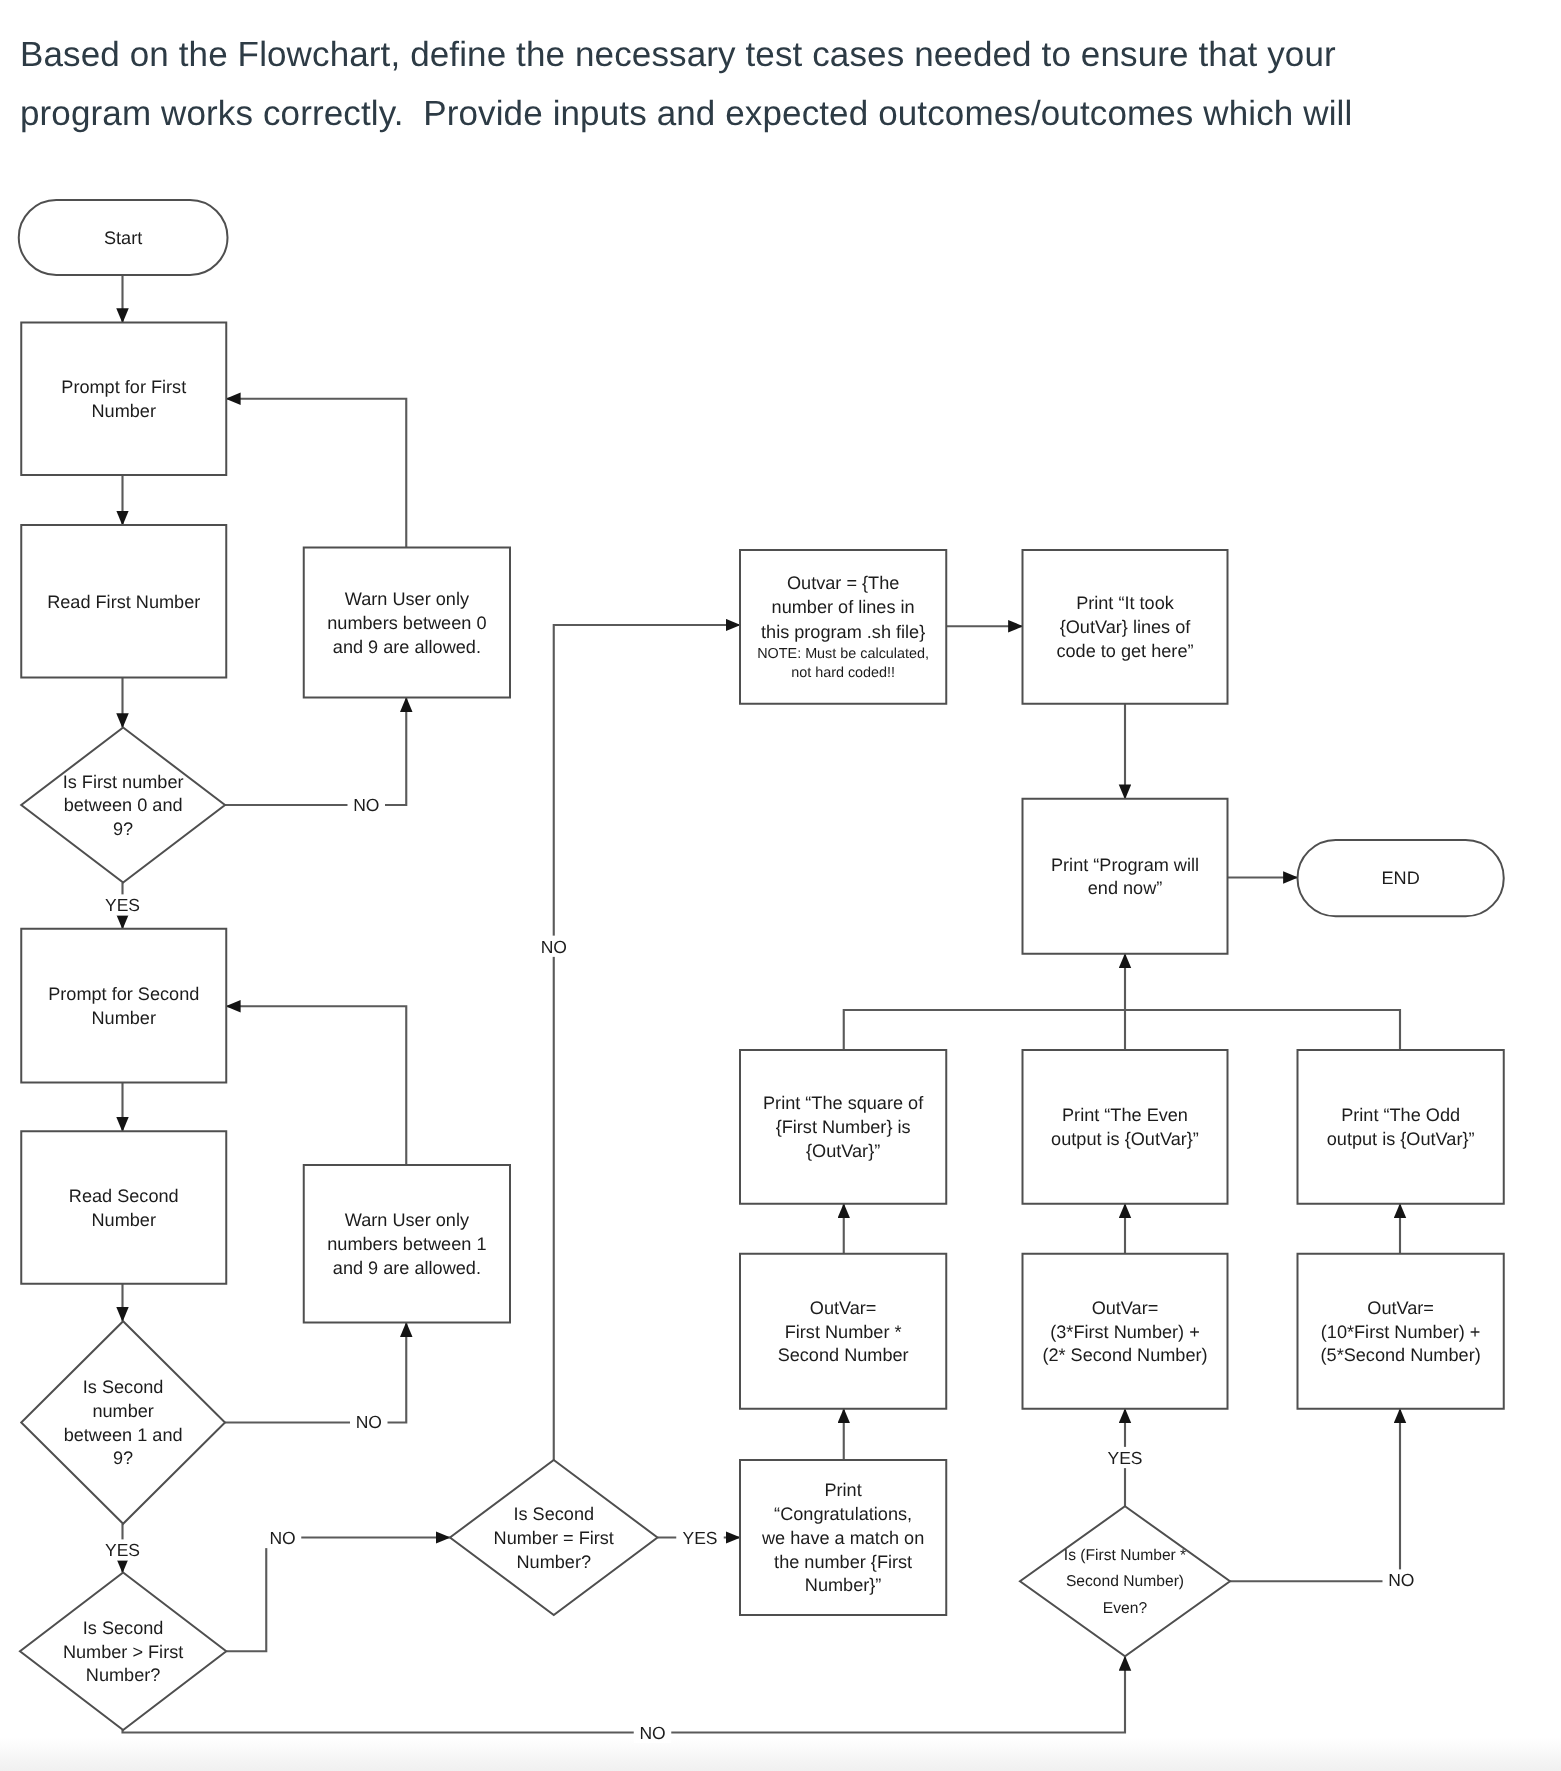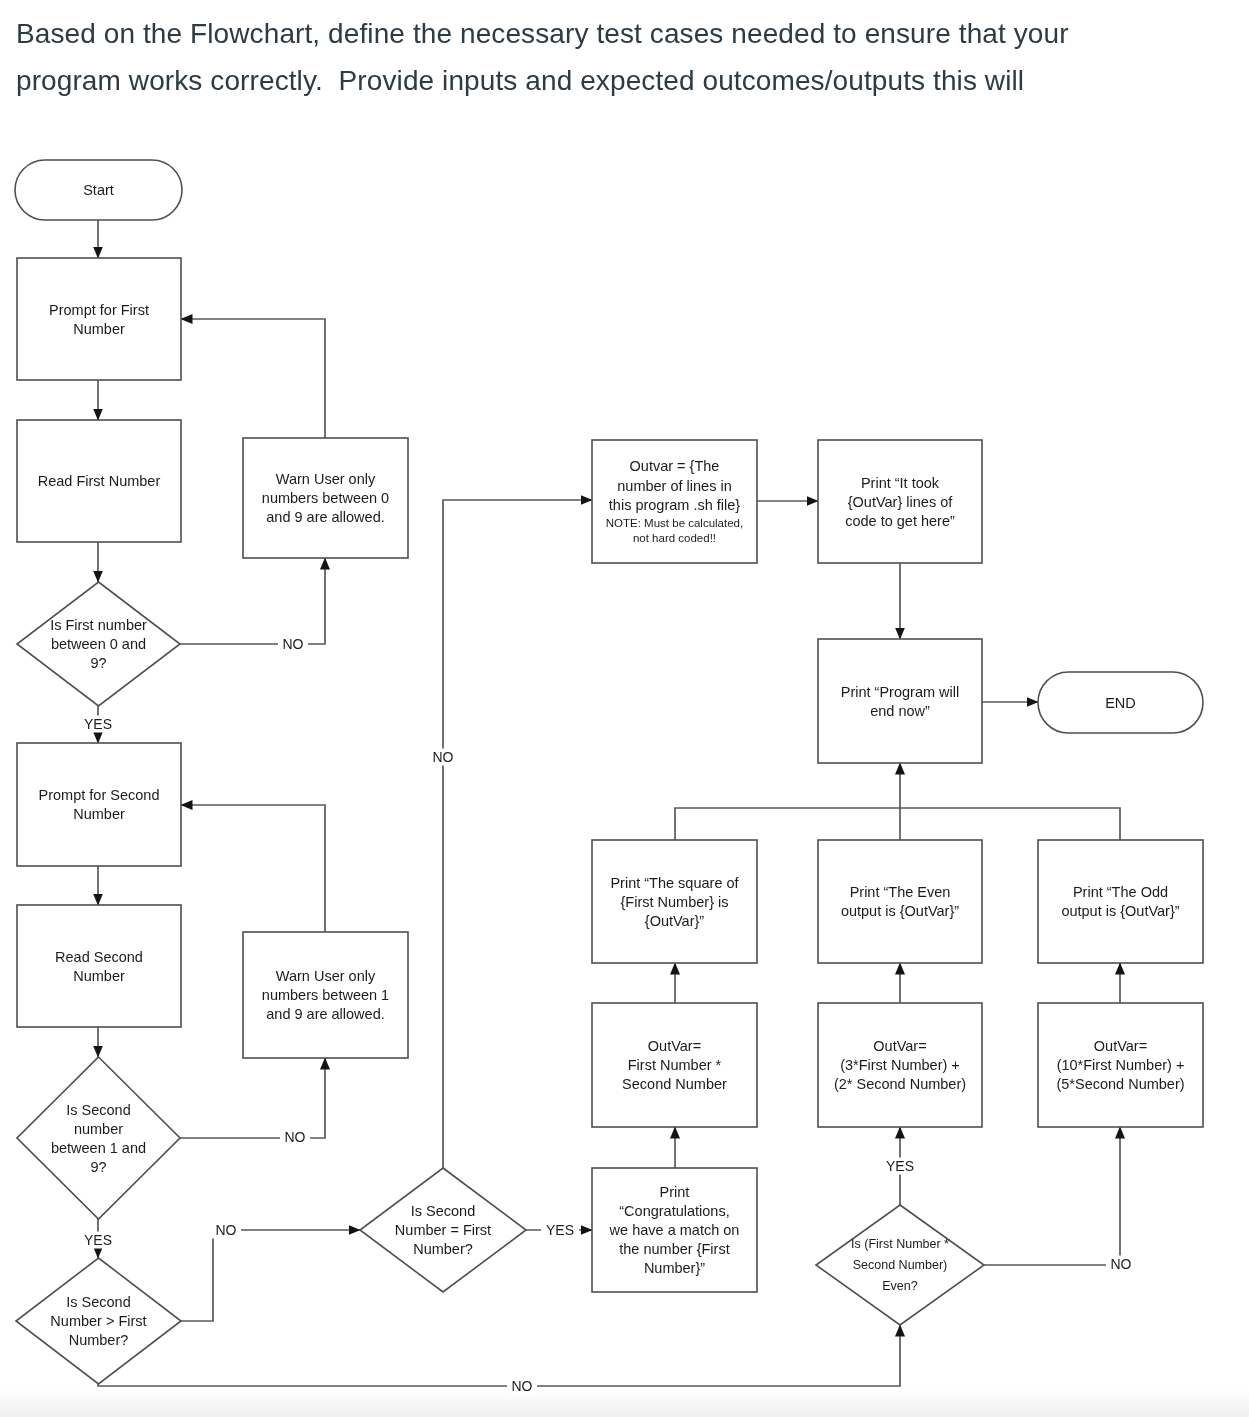--- a/index.html
+++ b/index.html
@@ -4,35 +4,35 @@
 <style>
   html,body{margin:0;padding:0;background:#ffffff;}
   .page{
     position:relative;
     width:1249px;height:1417px;
     background:#ffffff;
     overflow:hidden;
     font-family:"Liberation Sans",sans-serif;
   }
   .header{
-    position:absolute;left:16px;top:10px;width:1230px;
+    position:absolute;left:16px;top:20px;width:1230px;
     font-size:28px;line-height:47px;font-weight:400;
     letter-spacing:0.1px;
   }
   .header div{white-space:pre;}
   #flow{position:absolute;left:0;top:0;}
   .ntext{font-family:"Liberation Sans",sans-serif;}
 </style>
 </head>
 <body>
 
 <div class="page">
   <div class="header" style="color: rgb(45, 59, 69);">
     <div>Based on the Flowchart, define the necessary test cases needed to ensure that your</div>
-    <div>program works correctly.  Provide inputs and expected outcomes/outputs this will</div>
+    <div>program works correctly.  Provide inputs and expected outcomes/outcomes which will</div>
   </div>
   <svg id="flow" width="1249" height="1417" viewBox="0 0 1249 1417">
       <defs>
         <marker id="arr" markerUnits="userSpaceOnUse" markerWidth="13" markerHeight="11" refX="11.5" refY="5" orient="auto">
           <path d="M0,0 L12,5 L0,10 Z" fill="#141414"></path>
         </marker>
         <linearGradient id="fade" x1="0" y1="0" x2="0" y2="1">
           <stop offset="0" stop-color="#ffffff"></stop>
           <stop offset="1" stop-color="#f0f0f0"></stop>
         </linearGradient>

